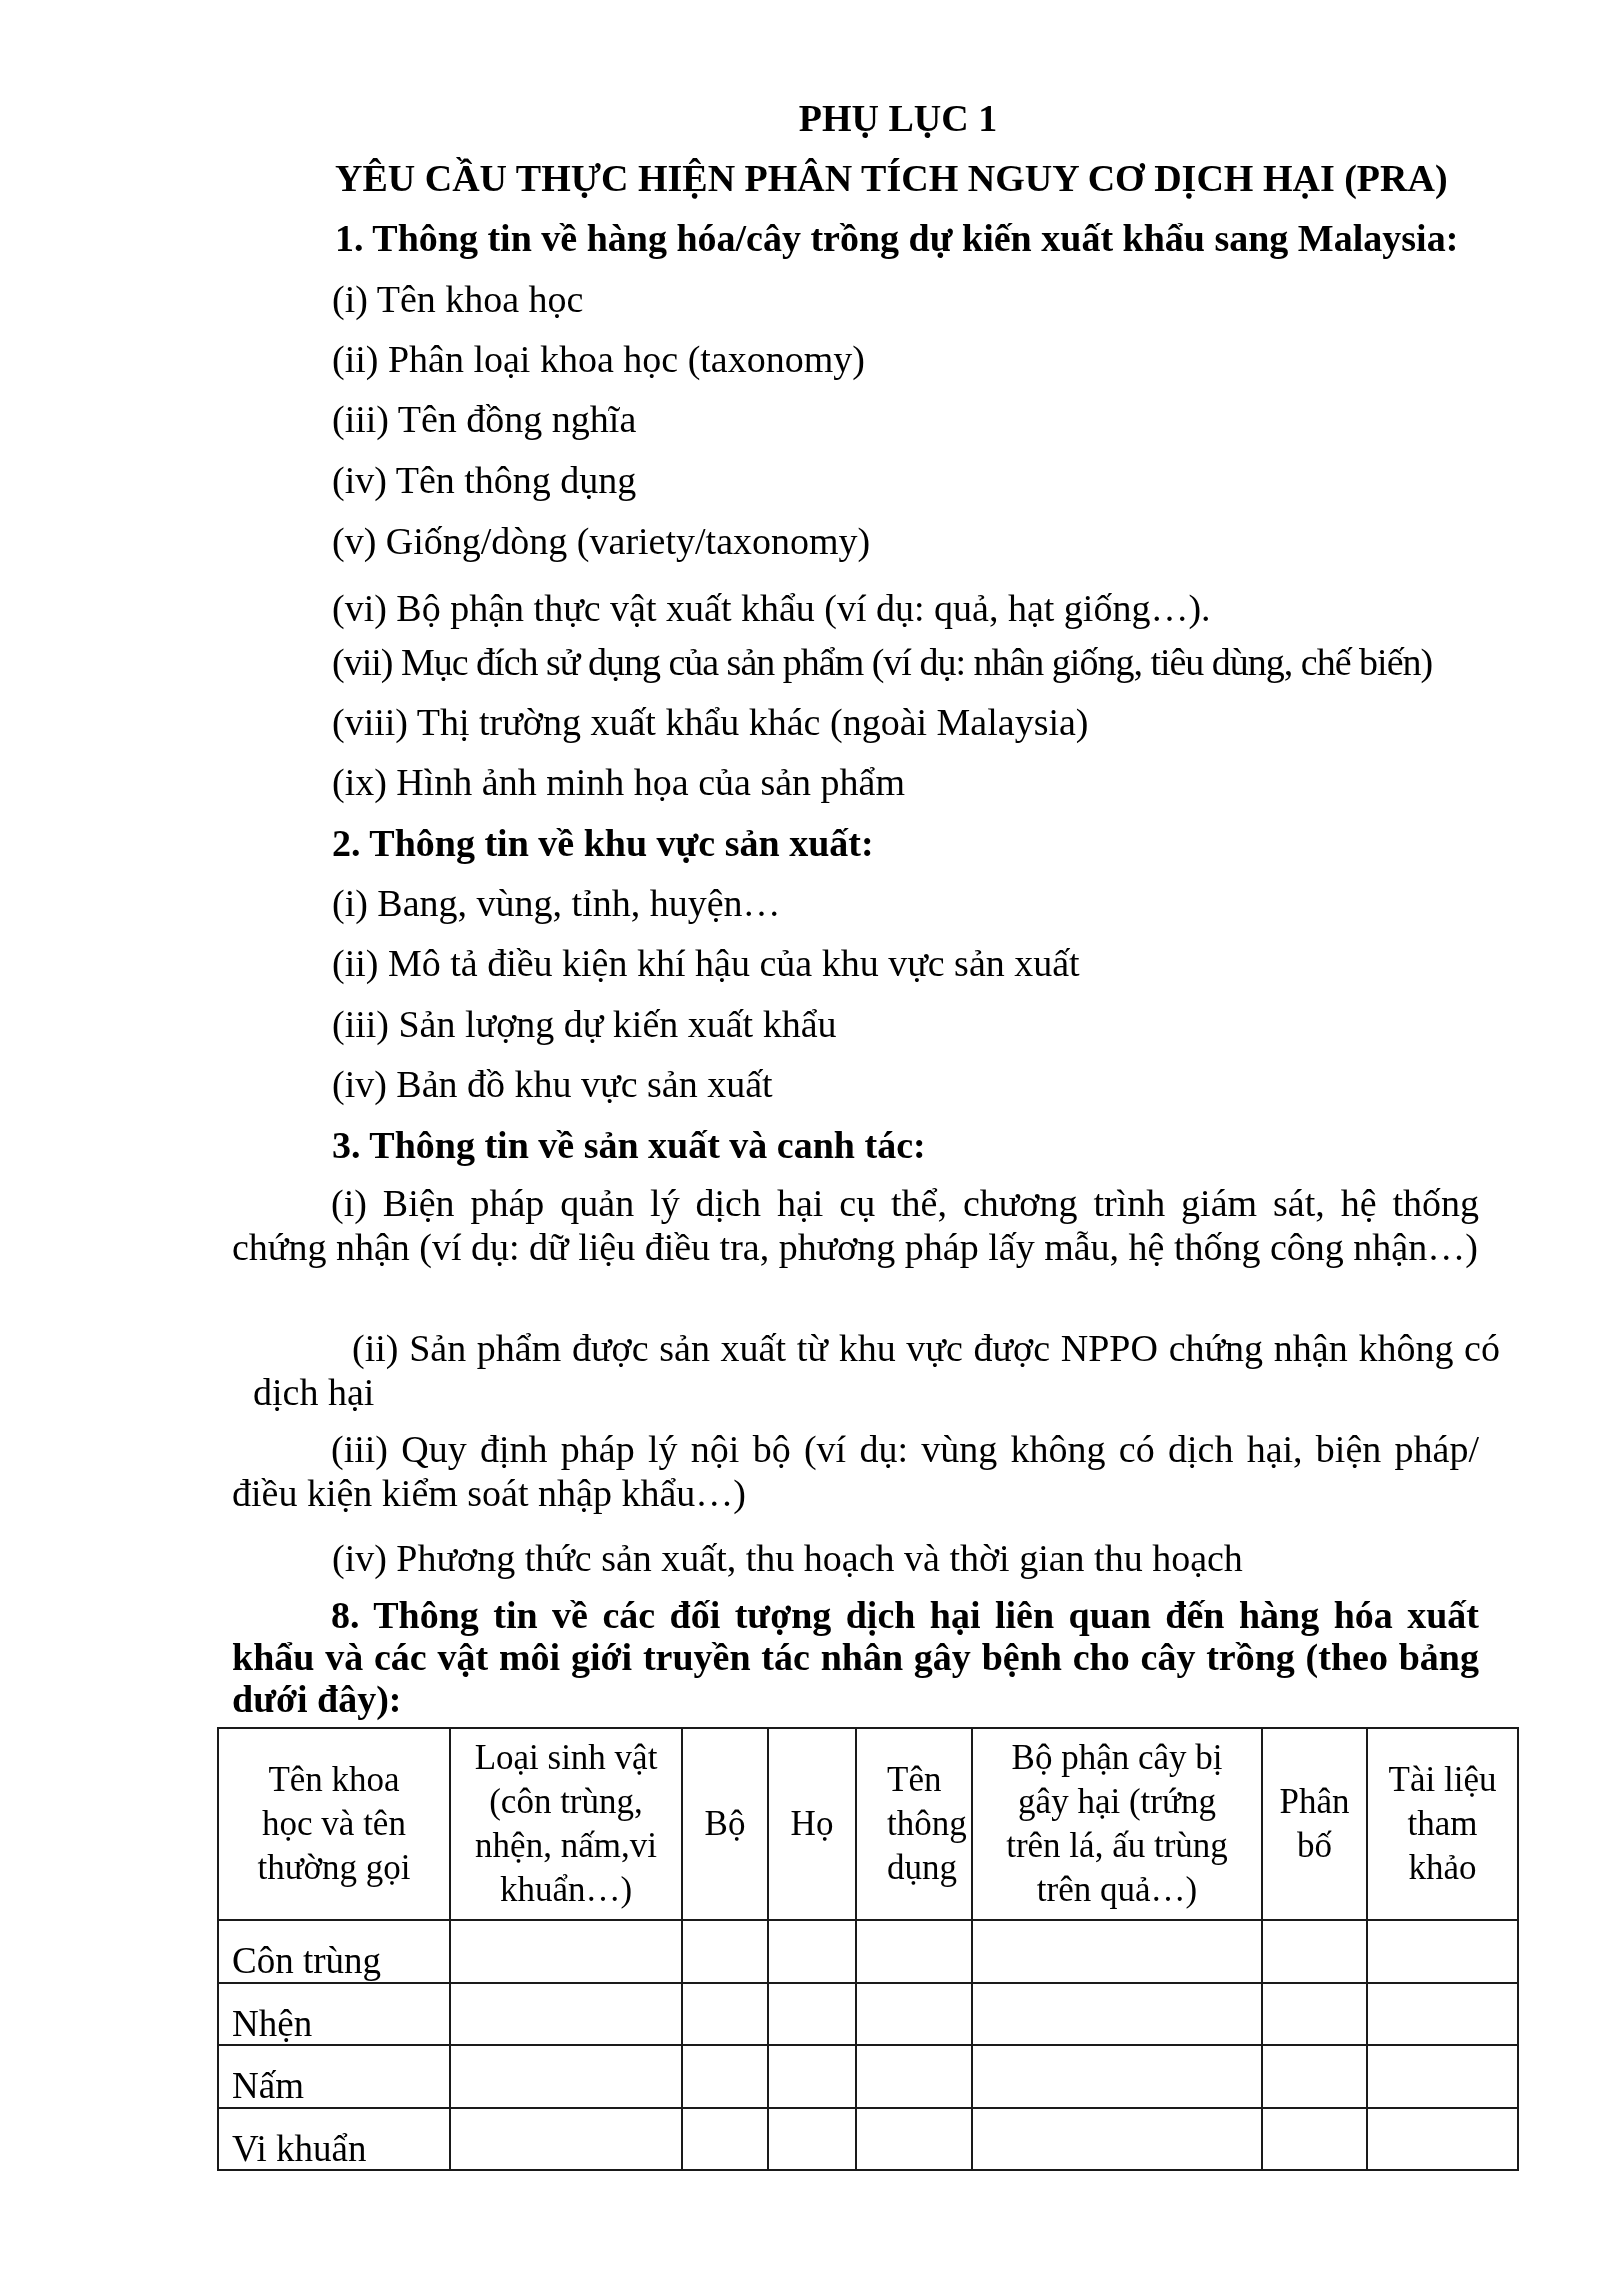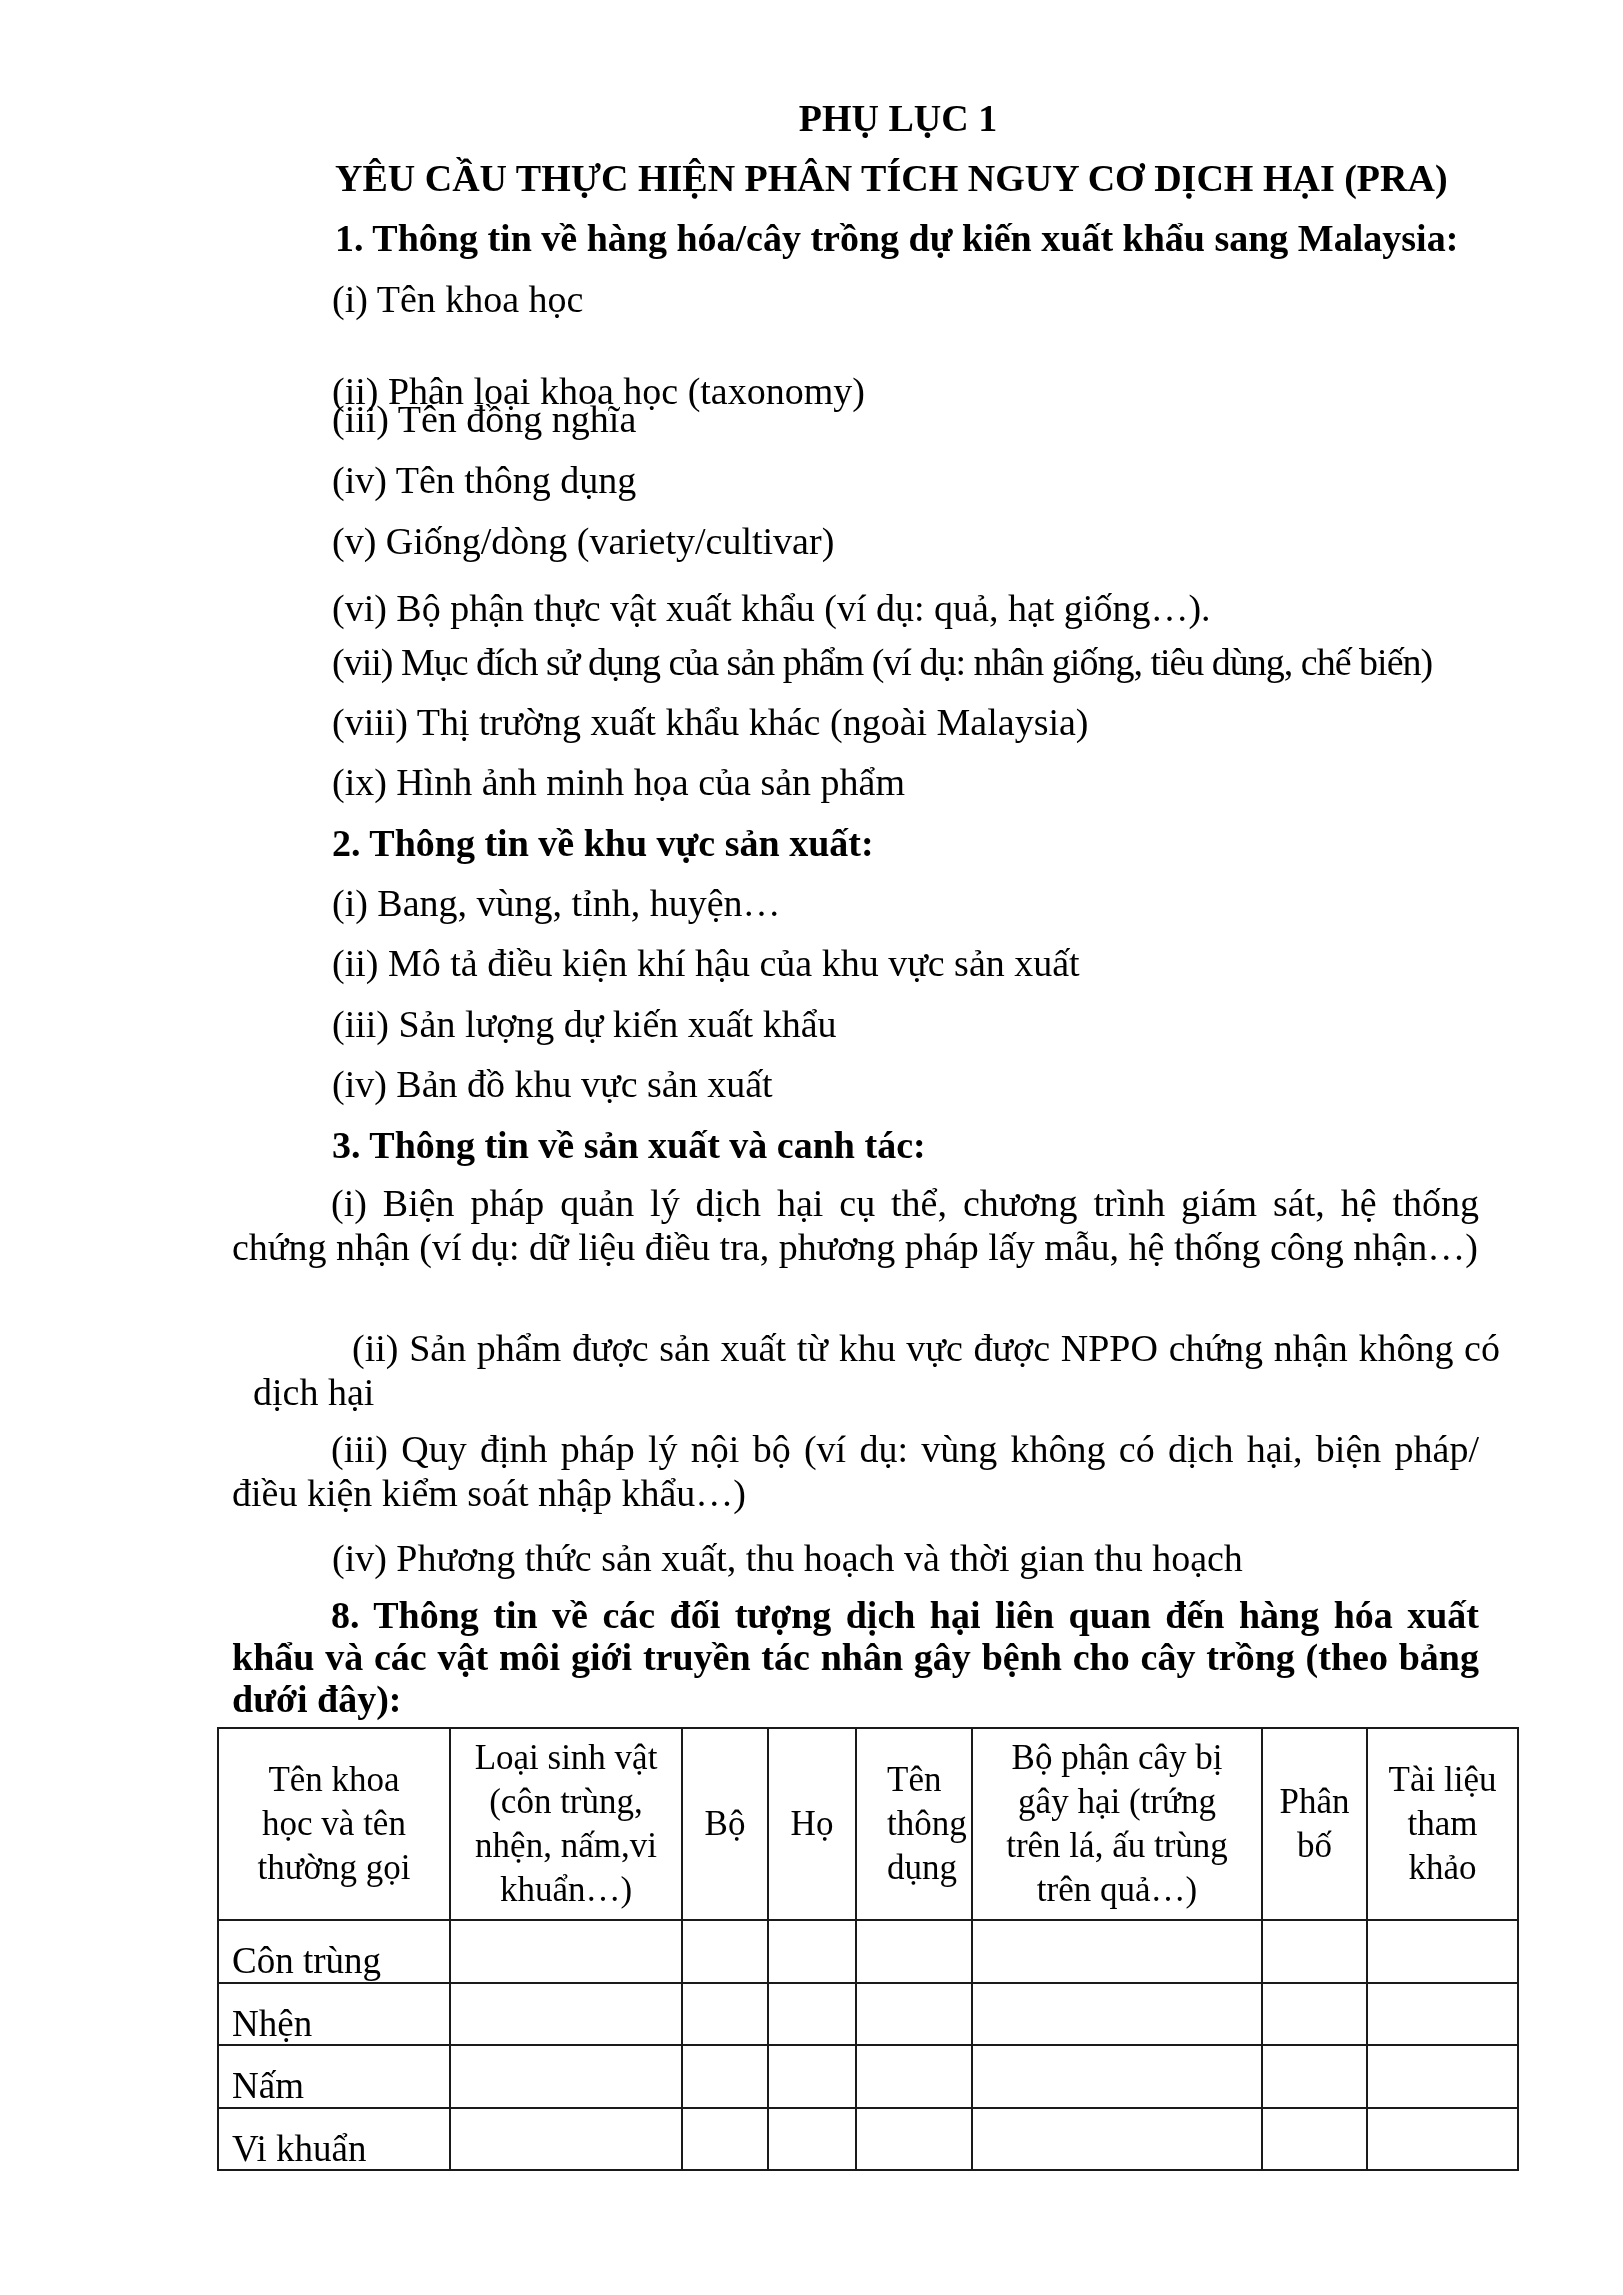--- a/index.html
+++ b/index.html
@@ -24,24 +24,24 @@
                             font-size: 37px; line-height: 1; }
 </style>
 </head>
 <body>
 
 <div class="ln b center" style="left:0;width:1796px;top:99px;">PHỤ LỤC 1</div>
 <div class="ln b" style="left:335px;top:159px;">YÊU CẦU THỰC HIỆN PHÂN TÍCH NGUY CƠ DỊCH HẠI (PRA)</div>
 
 <div class="ln b" style="left:335px;top:219px;">1. Thông tin về hàng hóa/cây trồng dự kiến xuất khẩu sang Malaysia:</div>
 <div class="ln" style="left:332px;top:280px;">(i) Tên khoa học</div>
-<div class="ln" style="left:332px;top:340px;margin-top:32px;">(ii) Phân loại khoa học (taxonomy)</div>
+<div class="ln" style="left:332px;top:340px;">(ii) Phân loại khoa học (taxonomy)</div>
 <div class="ln" style="left:332px;top:400px;">(iii) Tên đồng nghĩa</div>
 <div class="ln" style="left:332px;top:461px;">(iv) Tên thông dụng</div>
-<div class="ln" style="left:332px;top:522px;">(v) Giống/dòng (variety/cultivar)</div>
+<div class="ln" style="left:332px;top:522px;">(v) Giống/dòng (variety/taxonomy)</div>
 <div class="ln" style="left:332px;top:582px;margin-top:7px;">(vi) Bộ phận thực vật xuất khẩu (ví dụ: quả, hạt giống…).</div>
 <div class="ln cond" style="left:332px;top:643px;">(vii) Mục đích sử dụng của sản phẩm (ví dụ: nhân giống, tiêu dùng, chế biến)</div>
 <div class="ln" style="left:332px;top:703px;">(viii) Thị trường xuất khẩu khác (ngoài Malaysia)</div>
 <div class="ln" style="left:332px;top:763px;">(ix) Hình ảnh minh họa của sản phẩm</div>
 
 <div class="ln b" style="left:332px;top:824px;">2. Thông tin về khu vực sản xuất:</div>
 <div class="ln" style="left:332px;top:884px;">(i) Bang, vùng, tỉnh, huyện…</div>
 <div class="ln" style="left:332px;top:944px;">(ii) Mô tả điều kiện khí hậu của khu vực sản xuất</div>
 <div class="ln" style="left:332px;top:1005px;">(iii) Sản lượng dự kiến xuất khẩu</div>
 <div class="ln" style="left:332px;top:1065px;">(iv) Bản đồ khu vực sản xuất</div>

